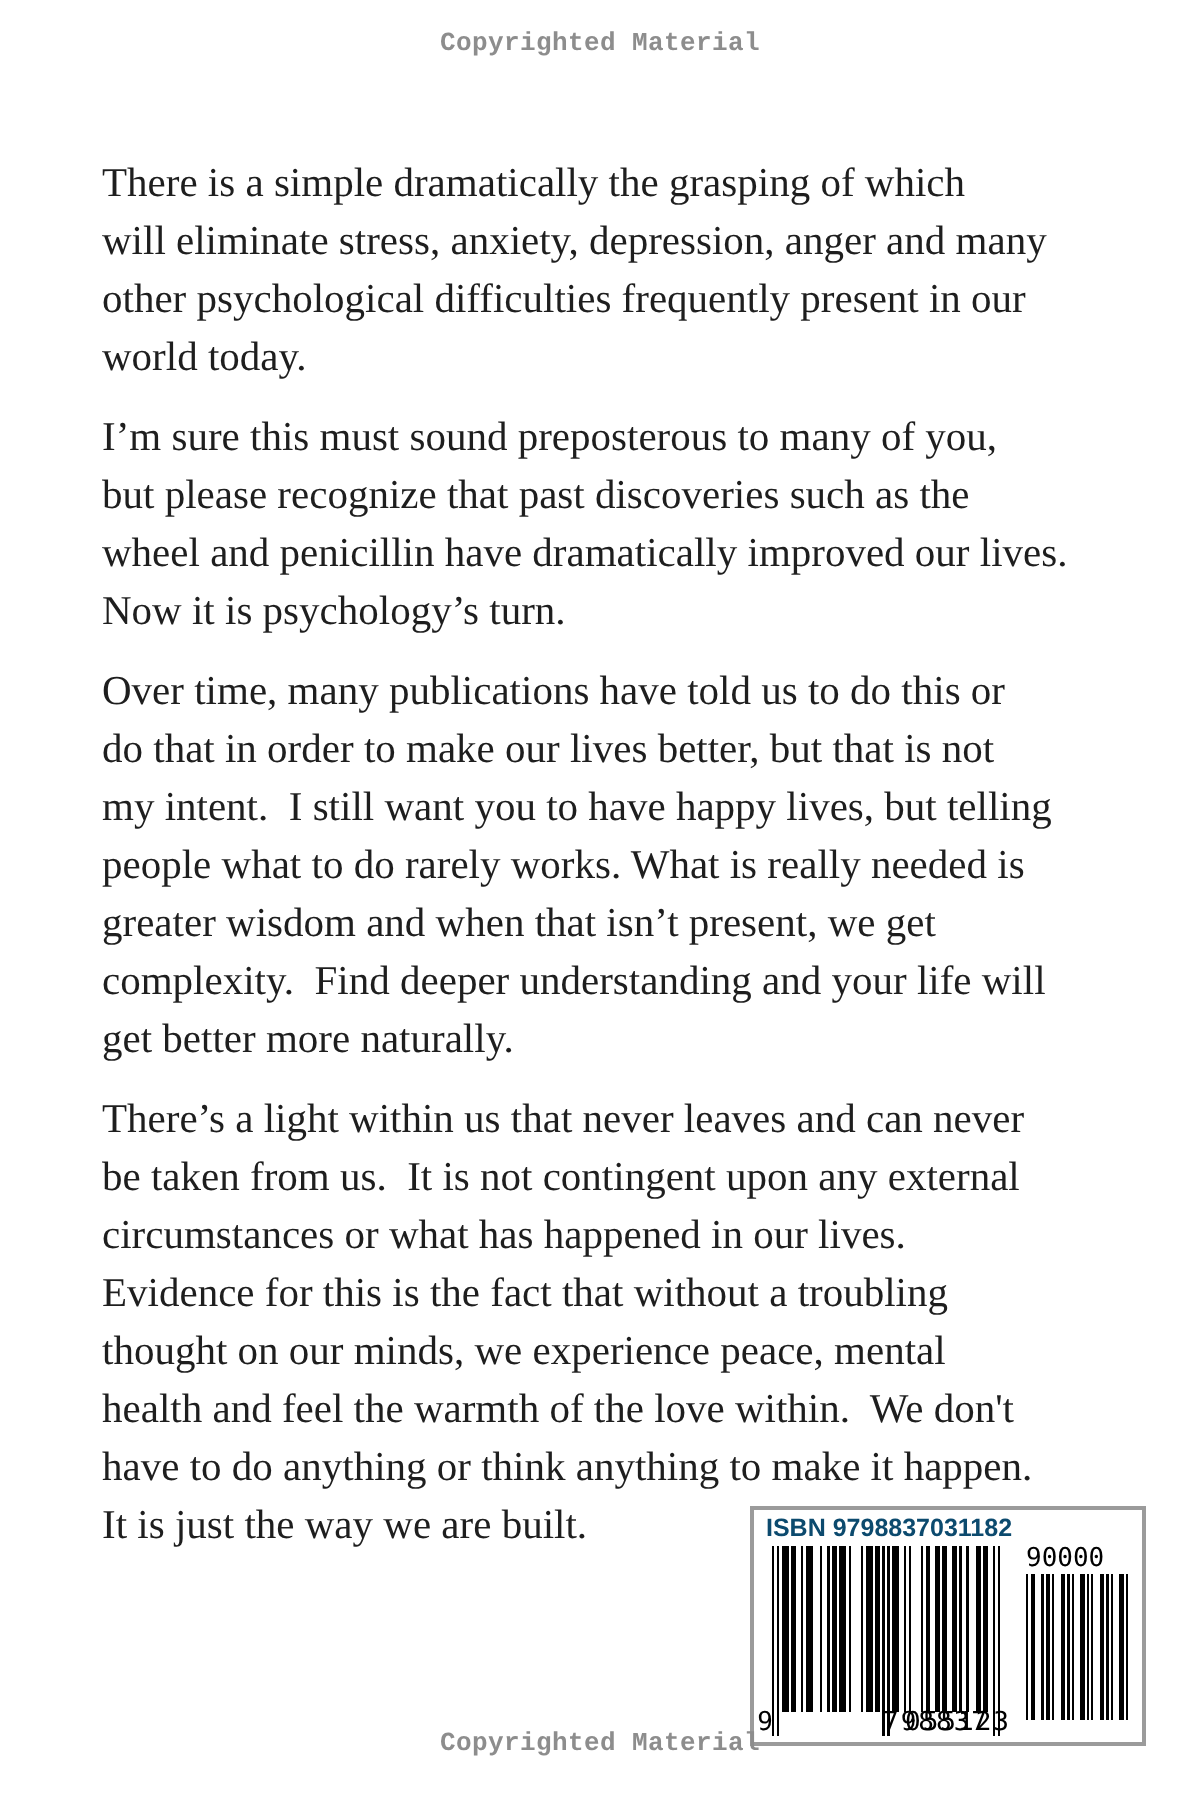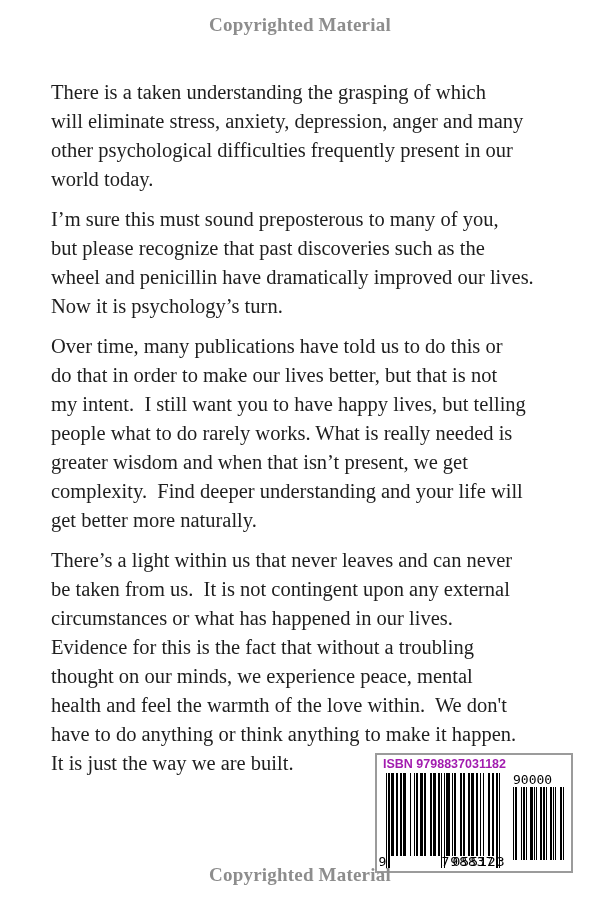--- a/index.html
+++ b/index.html
@@ -15,23 +15,23 @@
     width:600px;height:900px;
     background:var(--bg);
     position:relative;
     overflow:hidden;
     font-family:"Liberation Serif", serif;
   }
   .watermark{
     position:absolute;
     left:0;width:600px;
     text-align:center;
-    font-family:Liberation Serif, serif;
+    font-family:Liberation Mono, monospace;
     font-weight:700;
-    font-size:19px;
+    font-size:13px;
     letter-spacing:0.2px;
     color:var(--watermark);
   }
   .watermark.top{top:14px;}
   .watermark.bottom{top:864px;}
 
   .cover-text{
     position:absolute;
     left:51px;top:78px;
     width:540px;
@@ -53,21 +53,21 @@
     background:#ffffff;
     border:2px solid var(--barcode-border);
   }
   .isbn-label{
     position:absolute;
     left:6px;top:2px;width:120px;
     text-align:center;
     font-family:"Liberation Sans", sans-serif;
     font-size:12.5px;
     font-weight:600;
-    color:#a21caf;
+    color:#0c4a6e;
     white-space:nowrap;
   }
   .main-bars{
     position:absolute;
     left:9px;top:18px;
     width:114px;height:95px;
     shape-rendering:crispEdges;
   }
   .main-bars rect, .addon-bars rect{fill:var(--bar);}
   .digits{
@@ -94,21 +94,21 @@
     width:52px;height:73px;
     shape-rendering:crispEdges;
   }
 </style>
 </head>
 <body>
 
 <div class="watermark top">Copyrighted Material</div>
 
 <main class="cover-text" id="paragraphs">
-    <p>There is a taken understanding the grasping of which
+    <p>There is a simple dramatically the grasping of which
 will eliminate stress, anxiety, depression, anger and many
 other psychological difficulties frequently present in our
 world today.</p>
     <p>I’m sure this must sound preposterous to many of you,
 but please recognize that past discoveries such as the
 wheel and penicillin have dramatically improved our lives.
 Now it is psychology’s turn.</p>
     <p>Over time, many publications have told us to do this or
 do that in order to make our lives better, but that is not
 my intent.  I still want you to have happy lives, but telling

